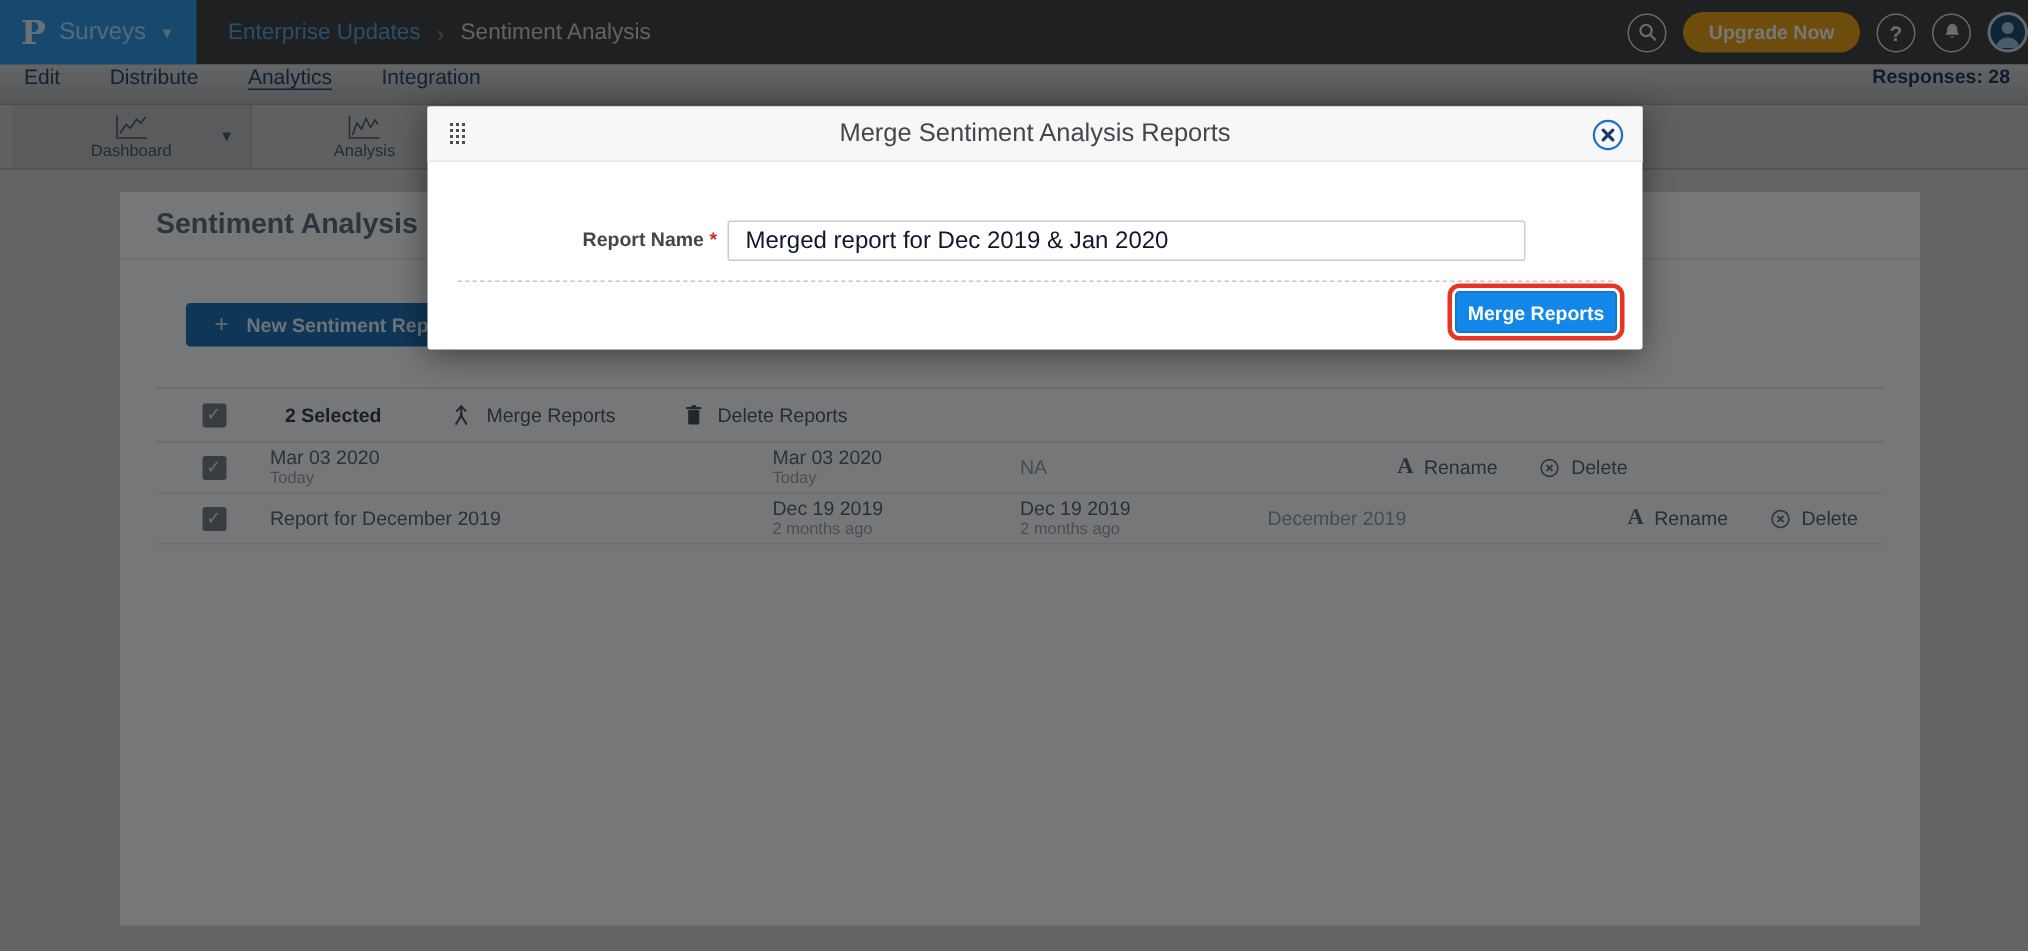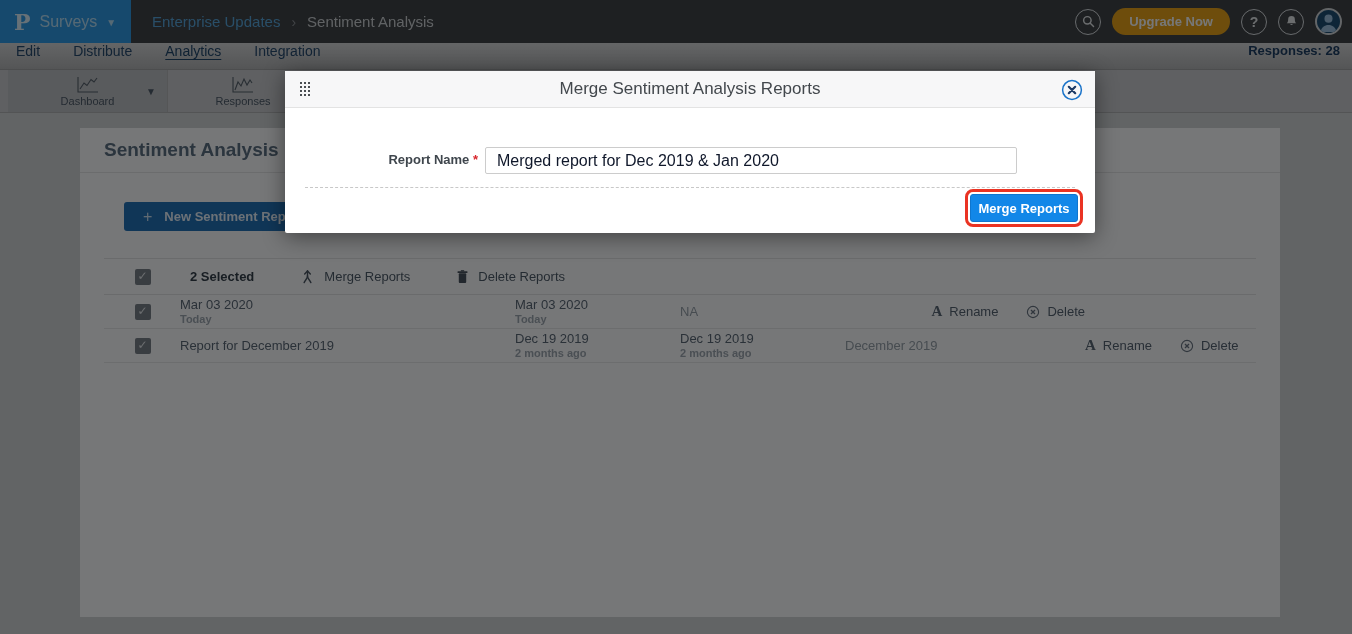--- a/index.html
+++ b/index.html
@@ -21,21 +21,21 @@
     display:flex; align-items:center; padding-left:14px; gap:9px;
     cursor:pointer;
   }
   .logo-mark { color:#dff1fd; font-size:22px; font-weight:bold; font-family:"DejaVu Serif", serif; }
   .product-label { color:#b9e0f7; font-size:16px; }
   .caret-down { color:#b9e0f7; font-size:10px; padding-top:2px; }
   .breadcrumb { margin-left:21px; font-size:15px; display:flex; align-items:center; }
   .crumb-link { color:#58a7dd; cursor:pointer; }
   .crumb-sep { color:#8b8f93; margin:0 11px; font-size:14px; }
   .crumb-current { color:#cfd2d4; }
-  .header-right { margin-left:auto; display:flex; align-items:center; gap:11px; padding-right:10px; }
+  .header-right { margin-left:auto; display:flex; align-items:center; gap:11px; }
   .icon-circle {
     width:26px; height:26px; border:1.5px solid #dfe2e4; border-radius:50%;
     display:flex; align-items:center; justify-content:center;
     color:#e6e9ea; font-size:14px; font-weight:bold; cursor:pointer;
     flex:0 0 auto;
   }
   .upgrade-btn {
     background:#eda414; color:#fff; border:none; cursor:pointer;
     font-size:13px; font-weight:bold; padding:6px 17px; border-radius:14px;
     font-family:inherit;
@@ -112,21 +112,21 @@
   .bulk-action { margin-left:46px; display:flex; align-items:center; gap:9px; cursor:pointer; color:#4e5a66; font-size:13px; }
   .table-row {
     height:34px; border-bottom:1px solid #e9e9e9;
     display:grid; align-items:center;
     grid-template-columns:45px 335px 165px 165px 240px 1fr;
     padding-left:31px; padding-right:31px;
   }
   .report-name { font-size:13px; color:#5b6774; cursor:pointer; }
   .date-cell { line-height:1.15; }
   .date-main { font-size:13px; color:#5b6774; }
-  .date-rel { font-size:11px; color:#a0a8b0;font-weight:bold; }
+  .date-rel { font-size:11px; color:#a0a8b0; }
   .linked-cell { font-size:13px; color:#98a1a9; }
   .row-actions { display:flex; justify-content:flex-end; align-items:center; gap:28px; }
   .row-action { display:flex; align-items:center; gap:7px; cursor:pointer; color:#566270; font-size:13px; }
   .rename-glyph { font-family:"Liberation Serif","DejaVu Serif",serif; font-weight:bold; font-size:15px; color:#5a6673; }
 
   
   .dim-overlay { position:absolute; inset:0; background:rgba(2,4,6,0.54); z-index:40; }
 
   
   .modal {
@@ -221,21 +221,21 @@
       <polyline points="3,13 7,7 10,9.5 14,3.5 17,6 20,2"></polyline>
     </svg>
     <span>Dashboard</span>
     <span class="tab-caret">▼</span>
   </div>
   <div class="tool-tab tab-analysis">
     <svg width="22" height="17" viewBox="0 0 22 17" fill="none" stroke="#555f68" stroke-width="1.1">
       <polyline points="1,1 1,16 21,16"></polyline>
       <polyline points="3,14 6,6 9,10 12,3 15,9 18,4 20,7"></polyline>
     </svg>
-    <span>Responses</span>
+    <span>Analysis</span>
   </div>
 </div>
 
 <main class="page-card">
   <div class="card-title-row">
     <h1 class="card-title">Sentiment Analysis</h1>
     <span class="help-badge">
       <span>?</span>
     </span>
   </div>

